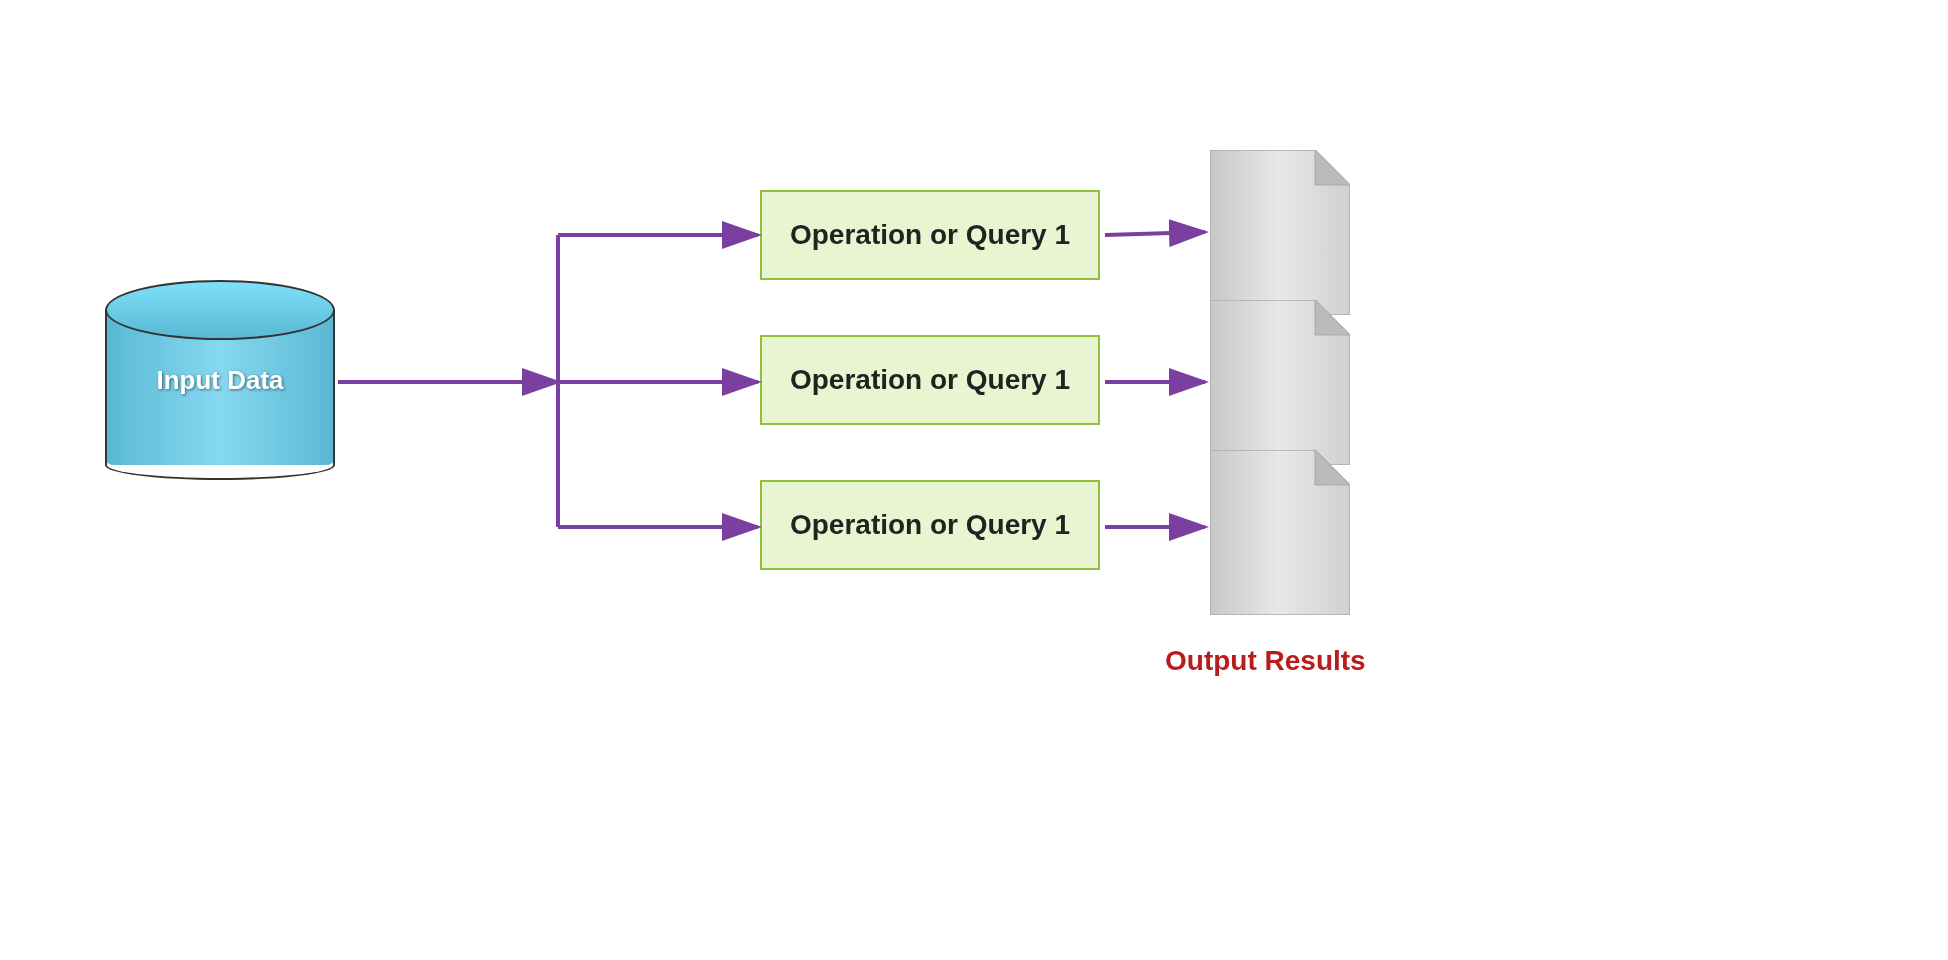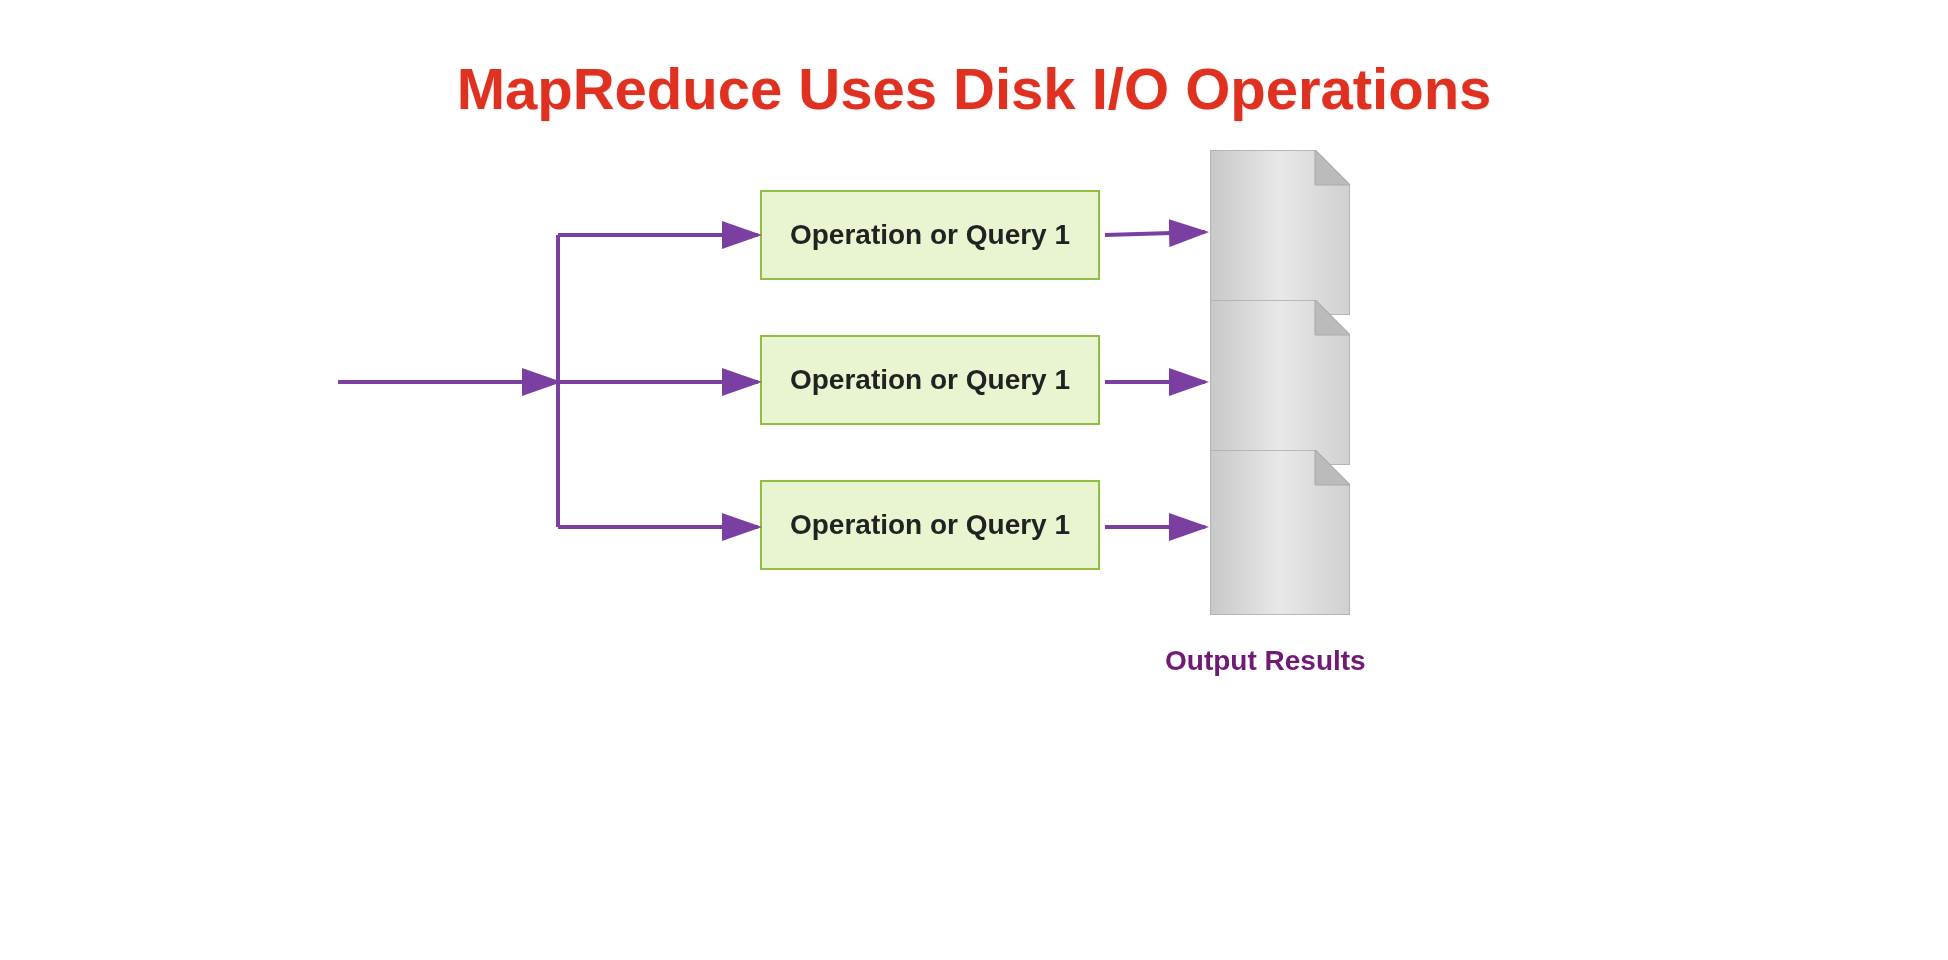--- a/index.html
+++ b/index.html
@@ -176,31 +176,40 @@
       height: 165px;
     }
 
     
     .output-label {
       position: absolute;
       left: 1165px;
       top: 645px;
       font-size: 28px;
       font-weight: bold;
-      color: #701a75;
+      color: #b91c1c;
       white-space: nowrap;
     }
   </style>
 </head>
 <body>
 
 <div class="page-container">
 
-  <div class="title">MapReduce Uses Disk I/O Operations</div>
-
+
+  <div class="database-container">
+    <div class="db-cylinder">
+      <div class="db-body"></div>
+      <div class="db-top-ellipse"></div>
+      <div class="db-left-border"></div>
+      <div class="db-right-border"></div>
+      <div class="db-bottom-border"></div>
+      <div class="db-label">Input Data</div>
+    </div>
+  </div>
 
   <div class="operation-box op-box-1">
     <span>Operation or Query 1</span>
   </div>
   <div class="operation-box op-box-2">
     <span>Operation or Query 1</span>
   </div>
   <div class="operation-box op-box-3">
     <span>Operation or Query 1</span>
   </div>

